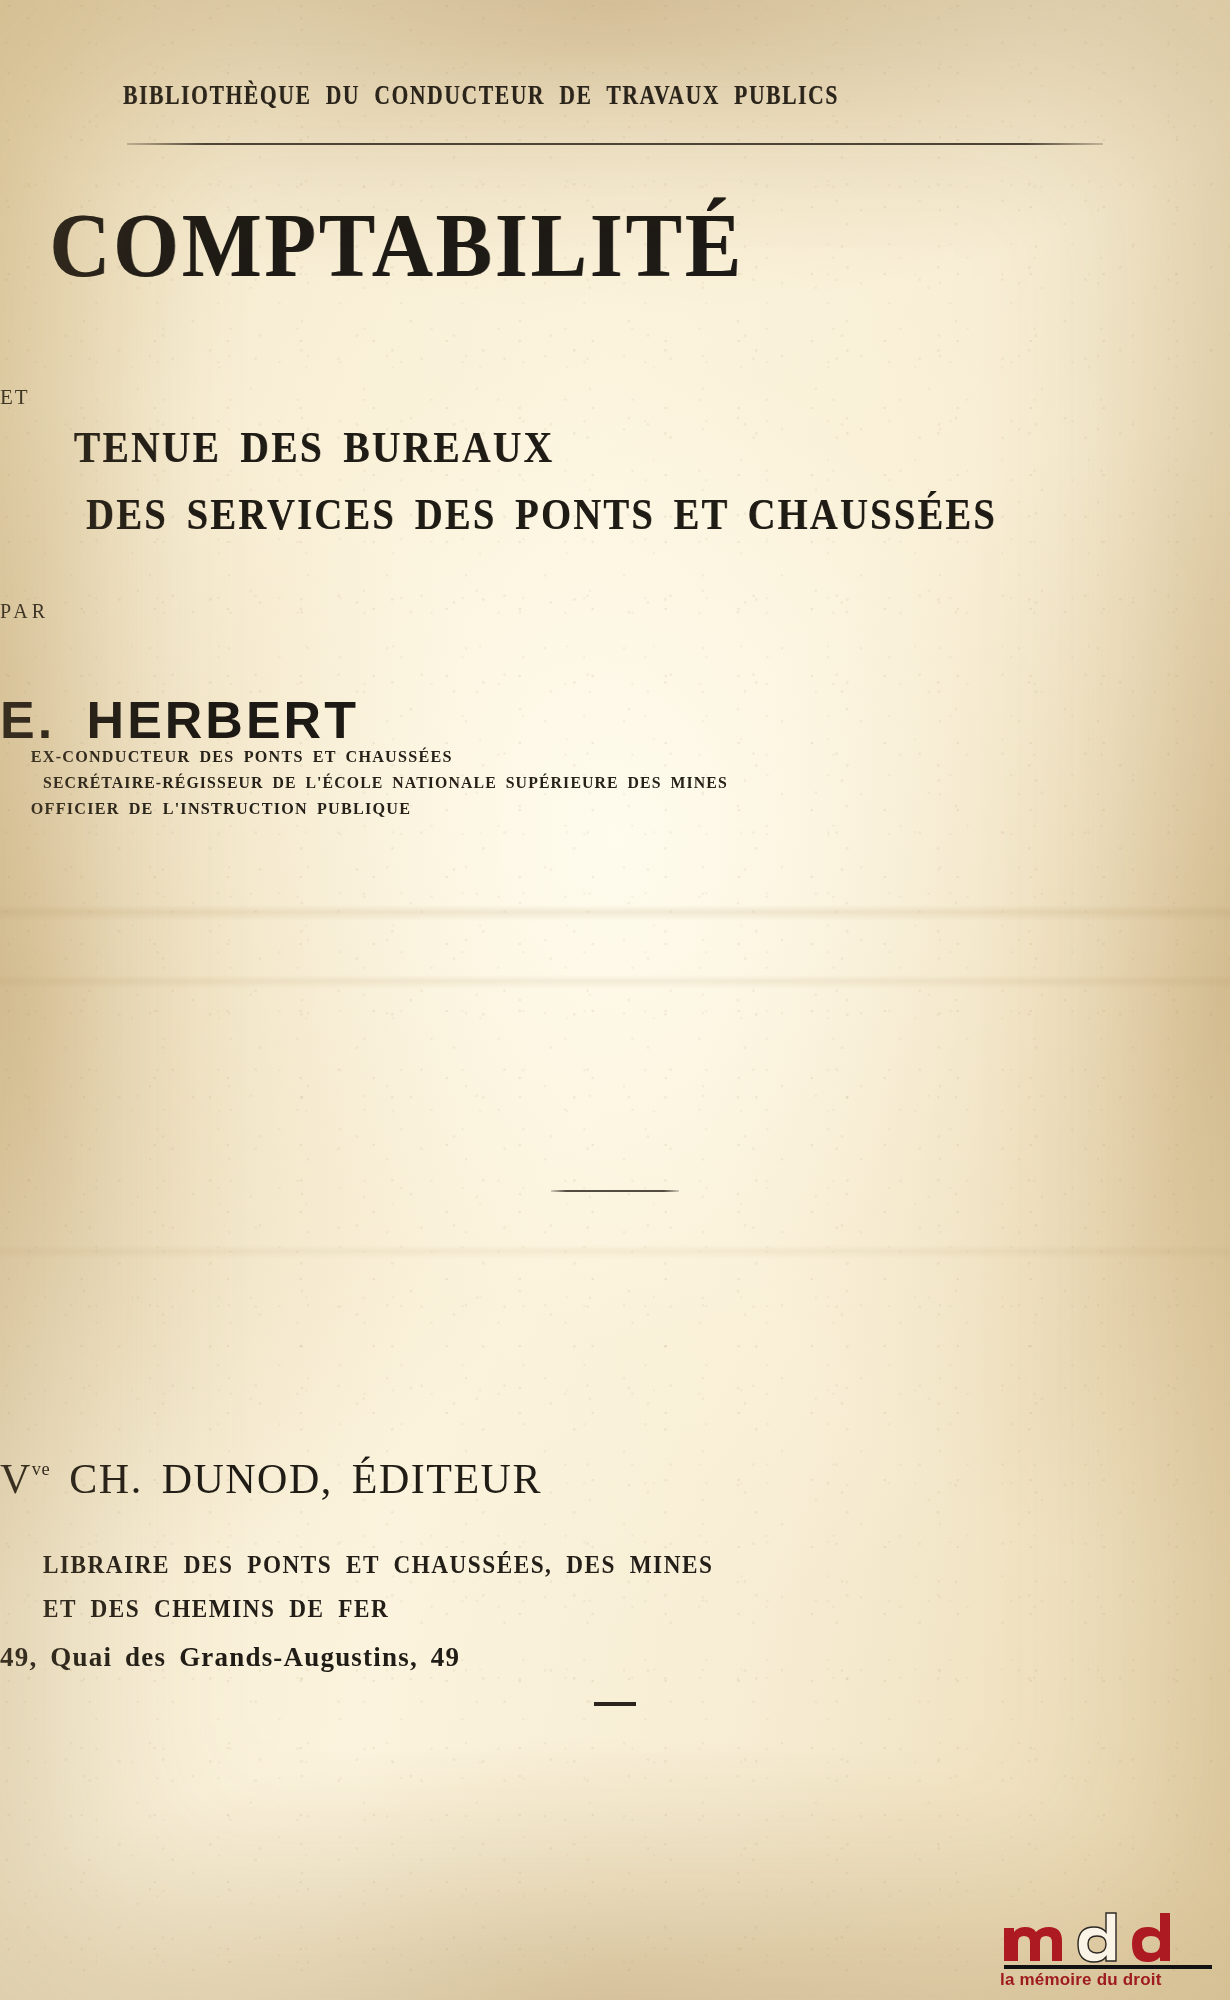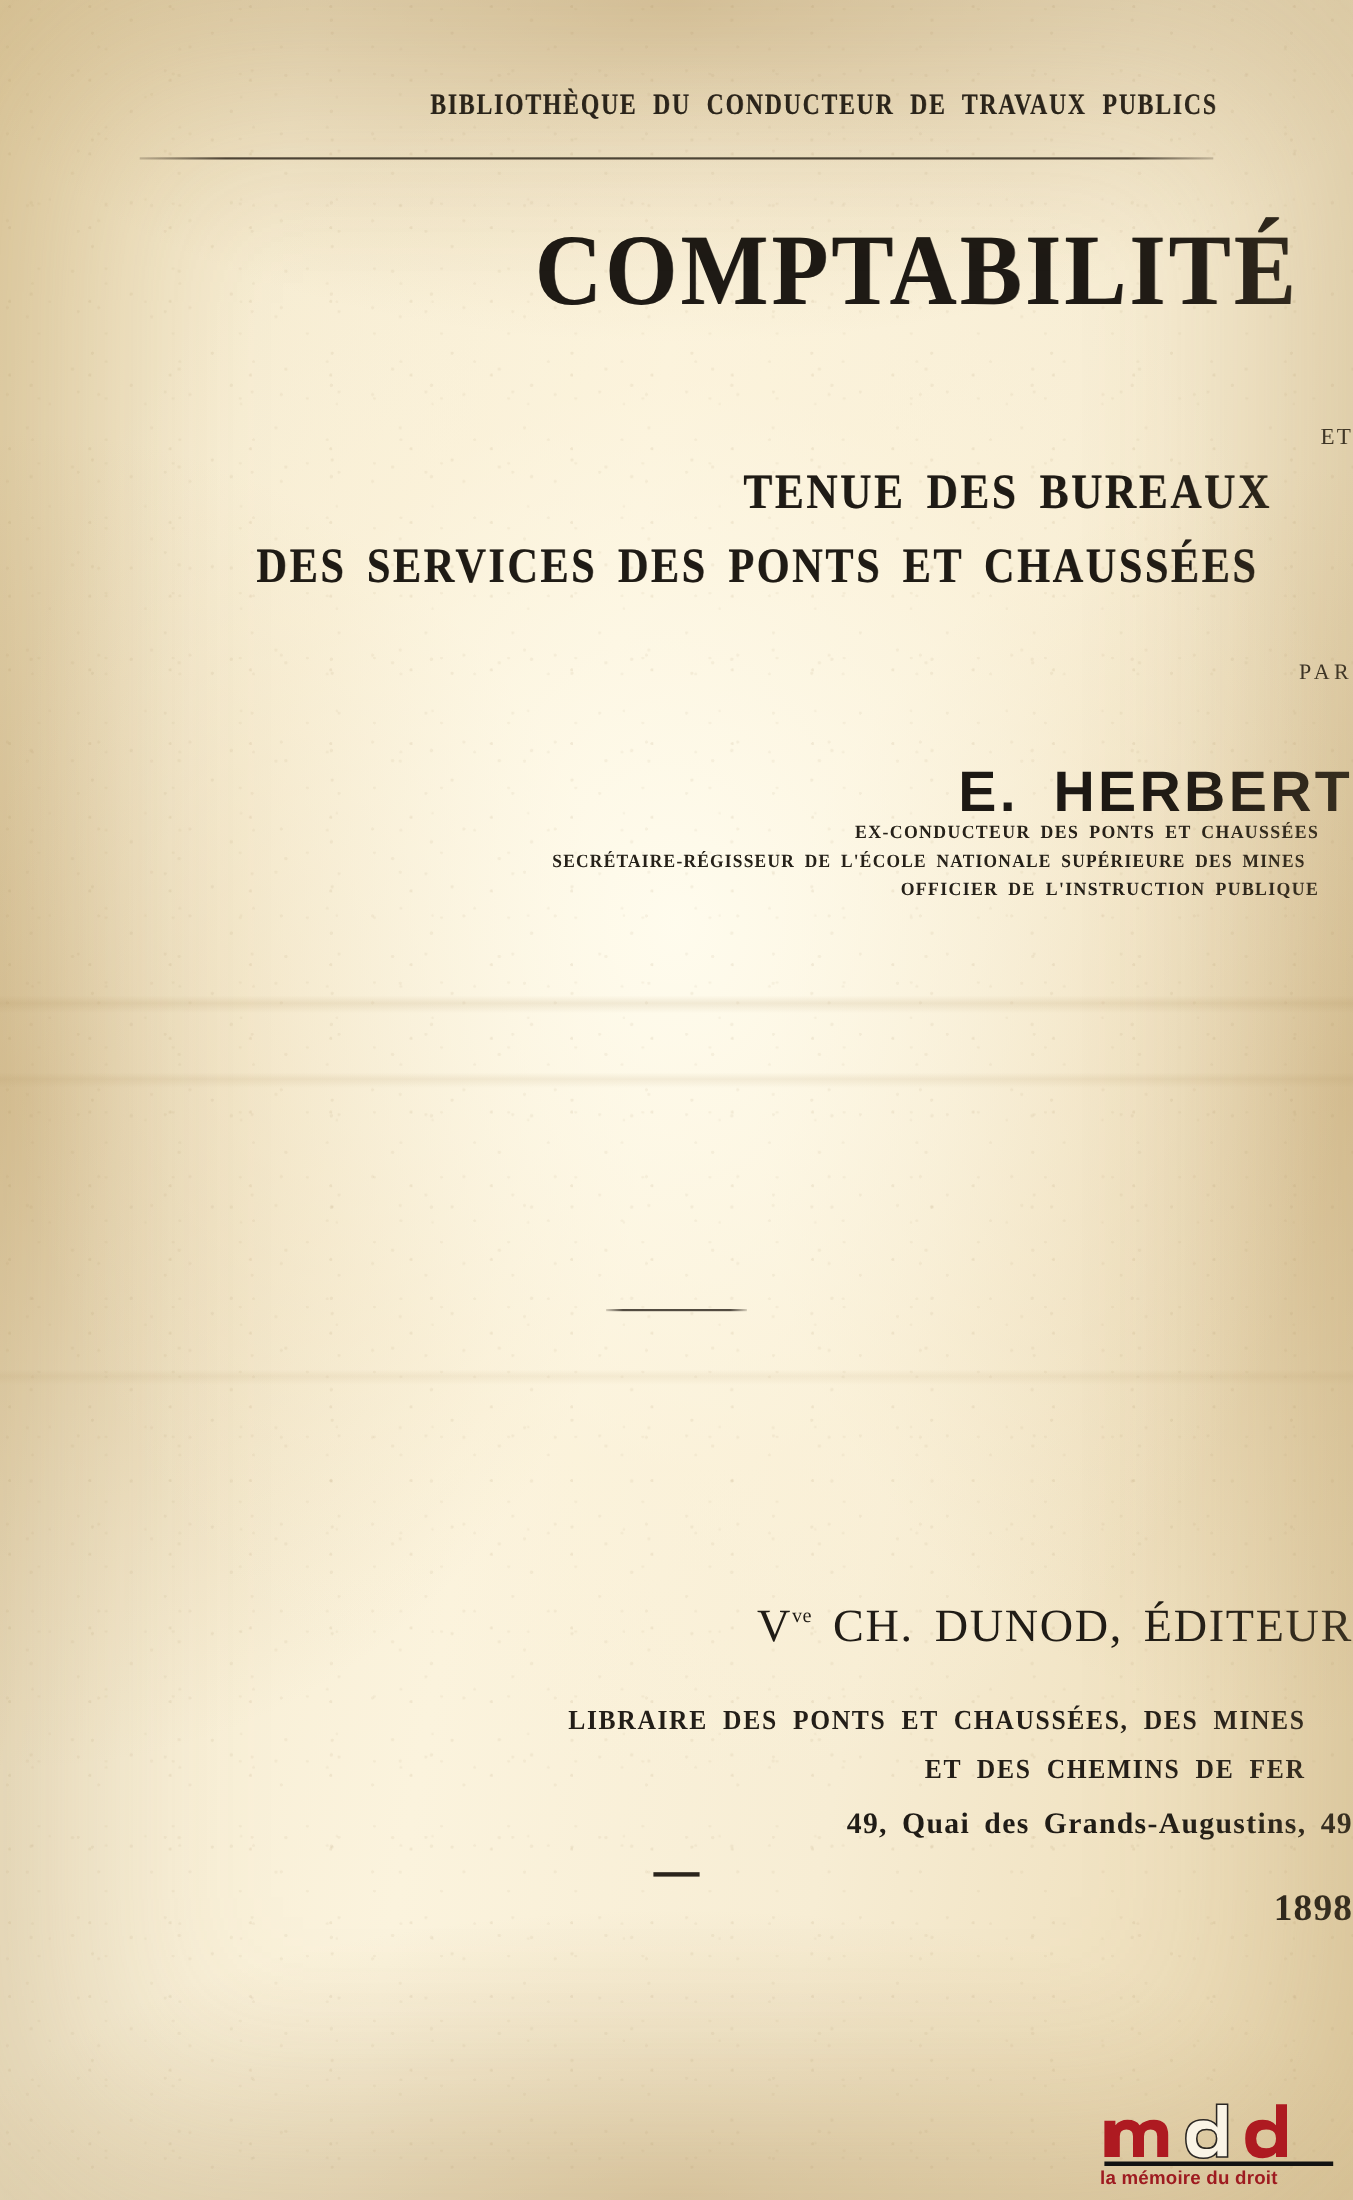--- a/index.html
+++ b/index.html
@@ -59,21 +59,21 @@
   .vignette {
     position: absolute;
     inset: 0;
     pointer-events: none;
     box-shadow: inset 0 0 190px 48px rgba(163,131,80,0.30);
   }
 
   .content {
     position: absolute;
     inset: 0;
-    text-align: right;
+    text-align: left;
     padding-left: 44px;
   }
 
   
   .series {
     position: absolute;
     top: 80px;
     left: 0;
     right: 0;
     font-family: "Liberation Serif", "DejaVu Serif", serif;
@@ -325,21 +325,20 @@
       <span class="credit-line c3">OFFICIER DE L'INSTRUCTION PUBLIQUE</span>
     </div>
 
     <div class="rule-mid"></div>
 
     <div class="publisher"><span>V</span><span class="sup">ve</span><span> CH. DUNOD, ÉDITEUR</span></div>
     <div class="imprint-line imprint1">LIBRAIRE DES PONTS ET CHAUSSÉES, DES MINES</div>
     <div class="imprint-line imprint2">ET DES CHEMINS DE FER</div>
     <div class="address">49, Quai des Grands-Augustins, 49</div>
     <div class="rule-dash"></div>
-    <div class="year">1898</div>
 
   </div>
 
   <div class="vignette"></div>
 
   <div class="logo">
     <svg class="logo-mark" viewBox="0 0 216 58" xmlns="http://www.w3.org/2000/svg">
 
       <path d="M4 50 L4 17 L14 17 L14 21 Q18 16 25 16 Q33 16 36 21 Q41 16 49 16 Q62 16 62 30 L62 50 L52 50 L52 31 Q52 25 46 25 Q40 25 40 31 L40 50 L30 50 L30 31 Q30 25 24 25 Q18 25 18 31 L18 50 Z" fill="#AE1A21"></path>
 

